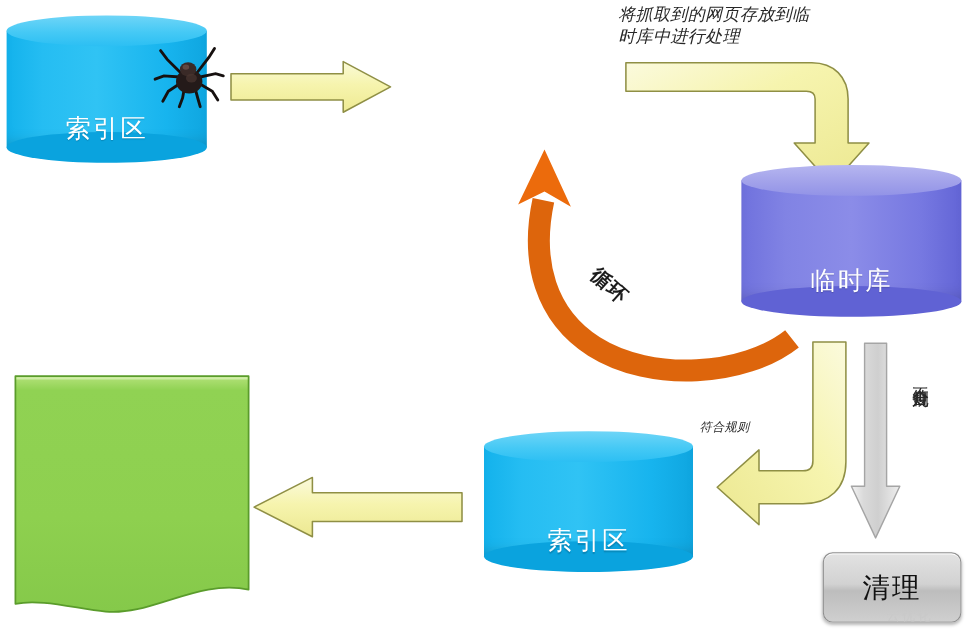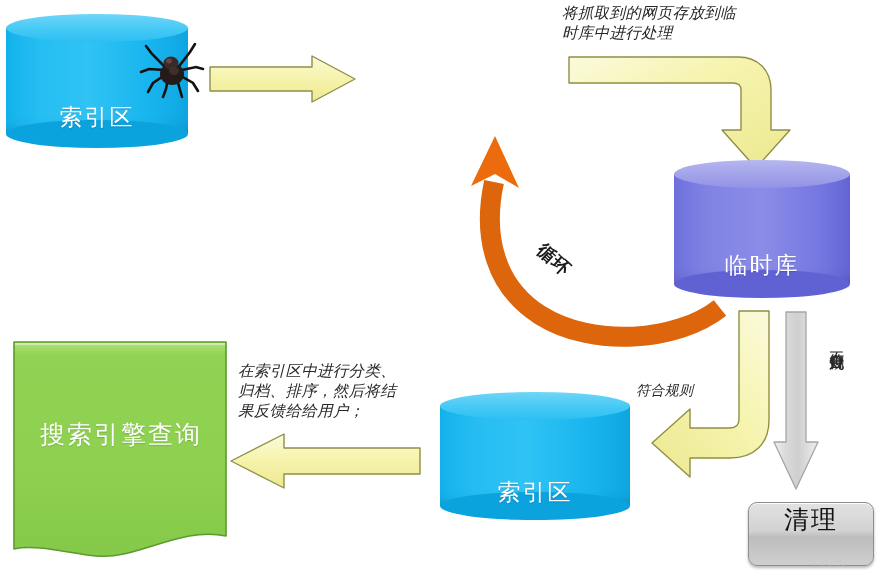--- a/index.html
+++ b/index.html
@@ -97,21 +97,21 @@
   .note {
     position: absolute;
     color: #272727;
     font-size: 15.5px;
     line-height: 1.28;
     letter-spacing: 0.3px;
     white-space: pre-line;
     font-style: italic;
   }
   .note.small {
-    font-size: 14px;
+    font-size: 11px;
   }
   .vertical-note {
     position: absolute;
     color: #272727;
     font-size: 15px;
     line-height: 1.12;
     writing-mode: vertical-rl;
     text-orientation: upright;
     letter-spacing: 1px;
   }
@@ -128,20 +128,21 @@
   
   .arrow {
     position: absolute;
   }
   .arrow svg { display: block; overflow: visible; }
 
   
   .gbtn {
     position: absolute;
     display: flex;
+    align-items: center;
     justify-content: center;
     border-radius: 9px;
     background: linear-gradient(to bottom, #e2e2e2 0%, #d2d2d2 45%, #bdbdbd 55%, #cfcfcf 100%);
     border: 1px solid #8e8e8e;
     box-shadow: 0 2px 3px rgba(0,0,0,0.28), inset 0 1px 0 rgba(255,255,255,0.85);
     color: #111111;
     font-size: 25px;
     letter-spacing: 2px;
   }
 
@@ -226,21 +227,21 @@
                L224,78
                L190,116
                L156,78
                L175,78
                L175,38
                C175,33 172,31 167,31
                L3,31 Z" fill="url(#ygrad2)" stroke="#8f8f45" stroke-width="1.4" stroke-linejoin="round"></path>
     </svg>
   </div>
 
-  <div class="cyl purple" style="left:674px; top:160px; width:176px; height:138px;">
+  <div class="cyl purple" style="left:674px; top:150px; width:200px; height:138px;">
     <div class="bottom"></div>
     <div class="body"></div>
     <div class="top"></div>
     <div class="label">临时库</div>
   </div>
 
   <div class="arrow" style="left:462px; top:130px; width:260px; height:215px;">
     <svg width="260" height="215" viewBox="0 0 260 215">
       <path d="M258,178
                C215,212 130,218 78,185
@@ -311,33 +312,29 @@
         <linearGradient id="ygrad4" x1="0" y1="0" x2="0" y2="1">
           <stop offset="0%" stop-color="#fbfadd"></stop>
           <stop offset="45%" stop-color="#f6f4ae"></stop>
           <stop offset="100%" stop-color="#ece891"></stop>
         </linearGradient>
       </defs>
       <path d="M192,16 L56,16 L56,2 L3,29 L56,56 L56,42 L192,42 Z" fill="url(#ygrad4)" stroke="#8f8f45" stroke-width="1.4" stroke-linejoin="round"></path>
     </svg>
   </div>
 
-  <div class="note" style="left:238px; top:362px; width:196px;">在索引区中进行分类、
-归档、排序，然后将结
-果反馈给给用户；</div>
 
   <div class="doc" style="left:12px; top:340px; width:218px; height:222px;">
     <svg width="218" height="222" viewBox="0 0 218 222">
       <defs>
         <linearGradient id="ggrad2" x1="0" y1="0" x2="0" y2="1">
           <stop offset="0%" stop-color="#b4e27a"></stop>
           <stop offset="6%" stop-color="#90d253"></stop>
           <stop offset="60%" stop-color="#8ed04f"></stop>
           <stop offset="100%" stop-color="#85c94a"></stop>
         </linearGradient>
       </defs>
       <path d="M2,2 L214,2 L214,196 C168,186 126,220 84,216 C56,213 24,204 2,209 Z" fill="url(#ggrad2)" stroke="#5a9c2b" stroke-width="1.6" stroke-linejoin="round"></path>
       <path d="M3,4 L213,4" stroke="#d6f0b2" stroke-width="2.2" opacity="0.85"></path>
     </svg>
-    <div class="label" style="top:78px; font-size:25px;">搜索引擎查询</div>
   </div>
 
 </div>
 
 </body></html>

